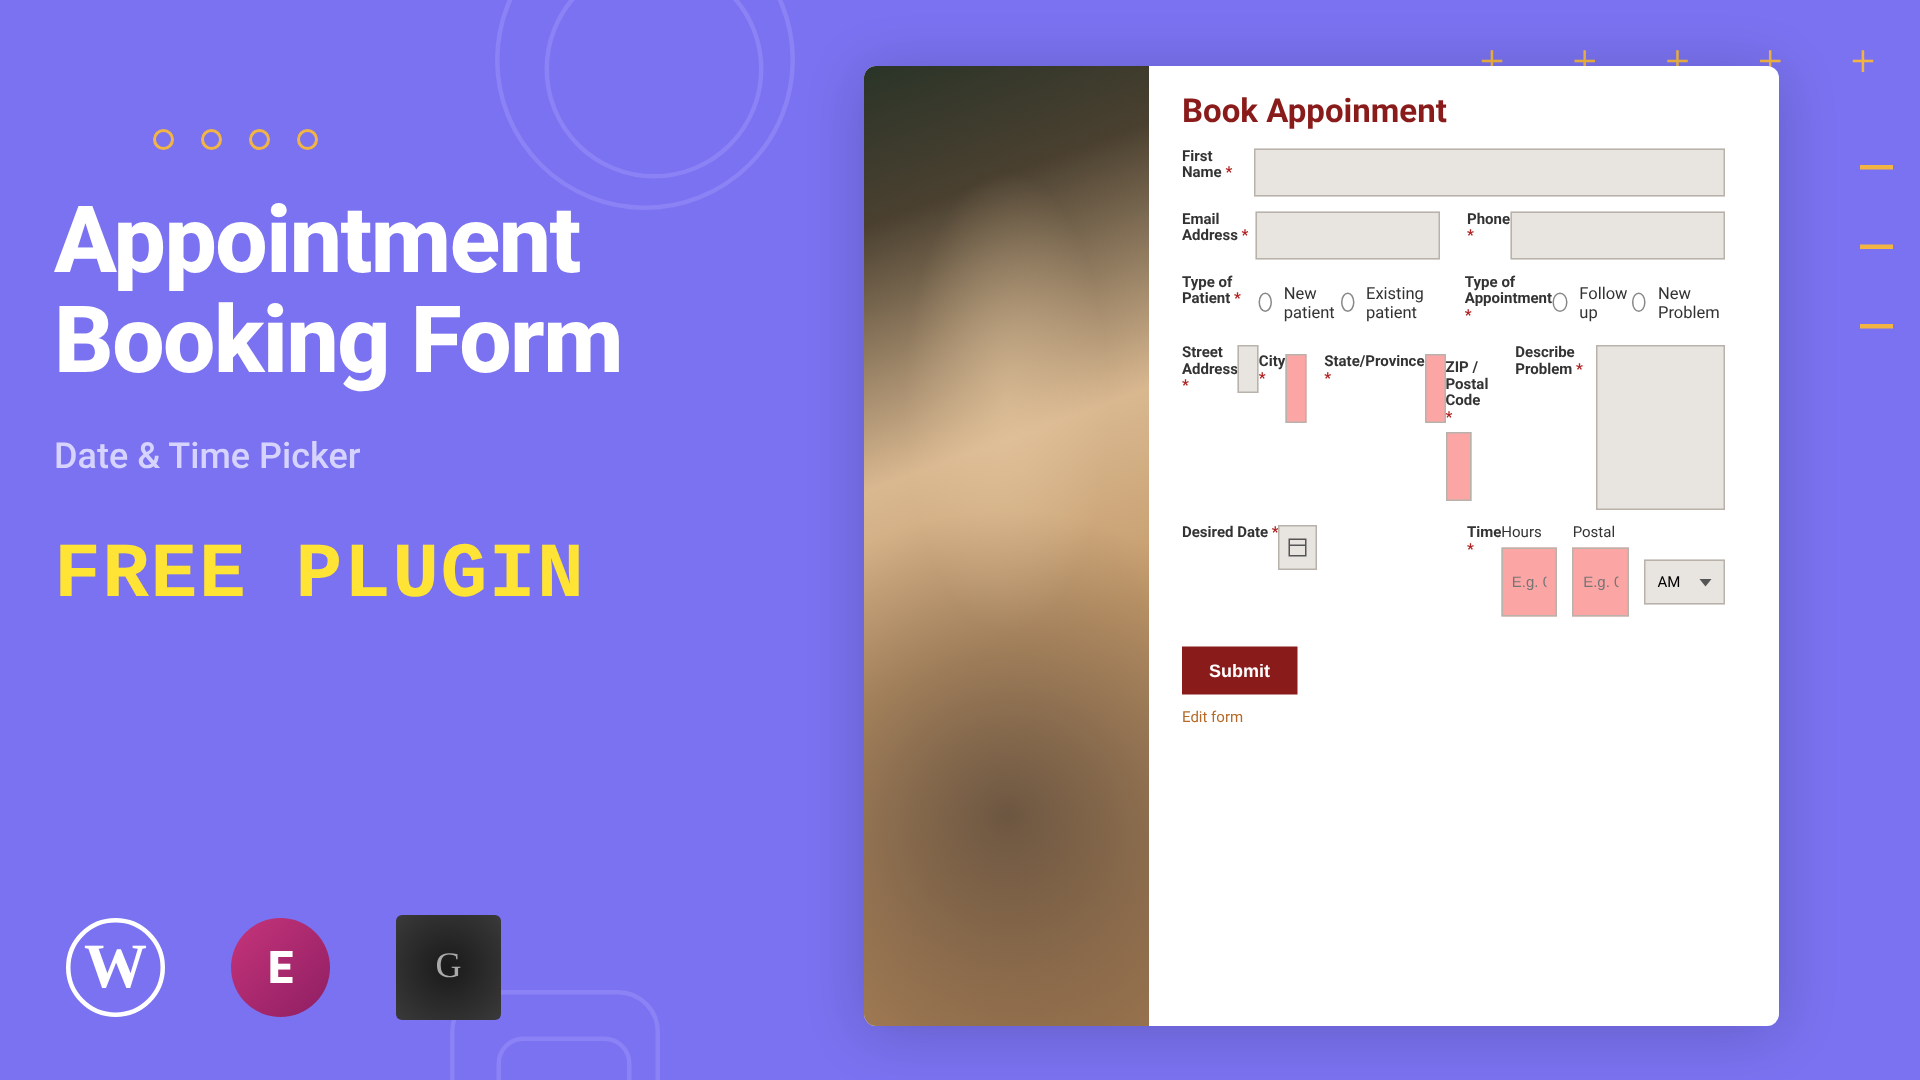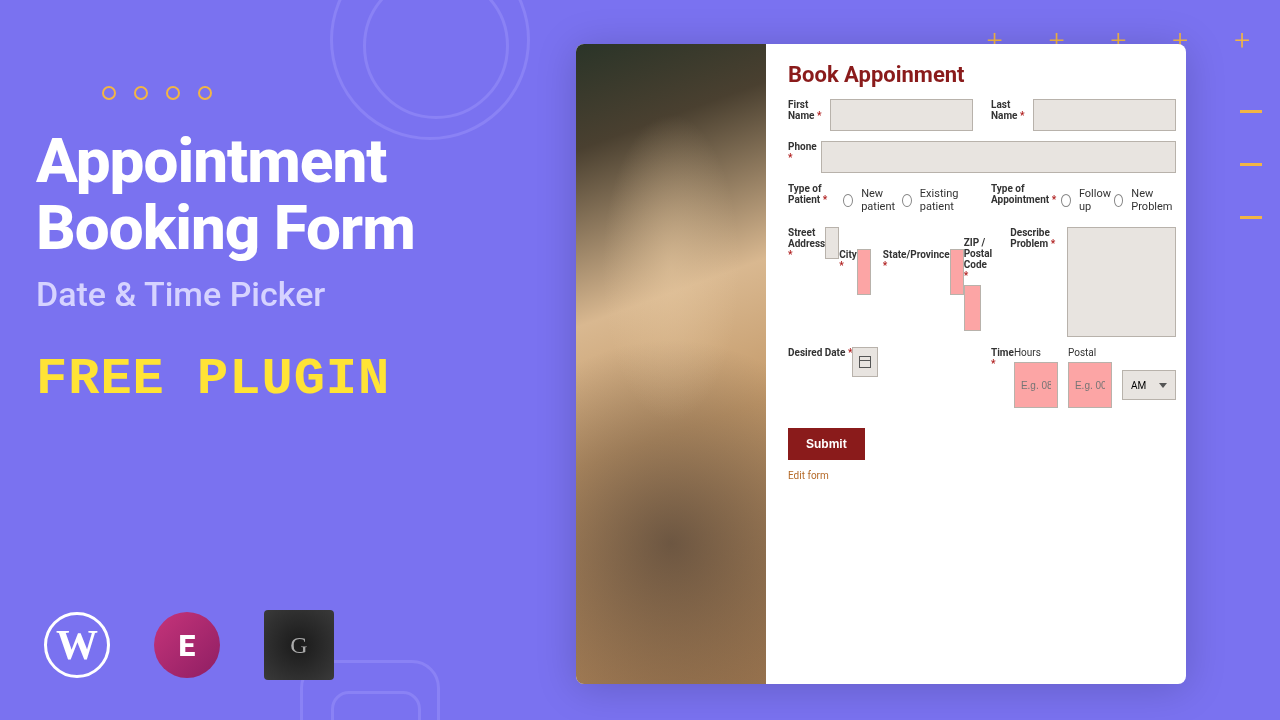--- a/index.html
+++ b/index.html
@@ -18,34 +18,34 @@
 .deco-dash { width:22px; height:3px; background:#f2b544; }
 .dash-col { position:absolute; right:18px; top:110px; display:flex; flex-direction:column; gap:50px; }
 .deco-square-bl { bottom:-80px; left:300px; width:140px; height:140px; border:3px solid #8a82f5; border-radius:28px; }
 .deco-square-bl::after { content:""; position:absolute; top:28px; left:28px; width:84px; height:84px; border:3px solid #8a82f5; border-radius:18px; }
 .deco-oooo { position:absolute; top:86px; left:102px; display:flex; gap:18px; }
 .deco-oooo span { width:14px; height:14px; border:2.5px solid #f2b544; border-radius:50%; }
 
 
 .left { position:absolute; top:128px; left:36px; width:520px; }
 .title { color:#fff; font-weight:800; font-size:62px; line-height:1.08; letter-spacing:-1px; }
-.subtitle { color:#d6d3ff; font-size:34px; font-weight:500; margin-top:12px; }
+.subtitle { color:#d6d3ff; font-size:24px; font-weight:500; margin-top:28px; }
 .freeplugin { color:#ffe335; font-size:52px; font-weight:900; letter-spacing:1px; margin-top:36px;font-family:Liberation Mono, monospace; }
 .logos { position:absolute; left:44px; bottom:40px; display:flex; gap:44px; align-items:center; }
 .logo { width:66px; height:66px; border-radius:50%; display:flex; align-items:center; justify-content:center; }
 .logo-wp { border:3px solid #fff; color:#fff; font-size:42px; font-weight:700; font-family: Georgia, serif; }
 .logo-el { background:linear-gradient(135deg,#c6347a,#8e1e63); color:#fff; font-size:30px; font-weight:900; }
 .logo-g { width:70px; height:70px; background: radial-gradient(circle, #1a1a1a 0%, #3a3a3a 100%); border-radius:4px; position:relative; }
 .logo-g::before { content:"G"; position:absolute; top:50%; left:50%; transform:translate(-50%,-50%); color:#aaa; font-family: Georgia,serif; font-size:24px; }
 
 
 .card { position:absolute; top:44px; left:576px; width:610px; height:640px; background:#fff; border-radius:8px; box-shadow:0 4px 40px rgba(0,0,0,.18); display:flex; overflow:hidden; }
 .photo { width:190px; height:100%; background:linear-gradient(160deg,#2a3428 0%,#4a4030 15%,#d9b890 40%,#c49a6a 60%,#a07850 100%); position:relative; }
 .photo::after { content:""; position:absolute; inset:0; background: radial-gradient(ellipse 60% 40% at 50% 35%, rgba(230,200,160,.5), transparent 60%), radial-gradient(circle at 50% 78%, rgba(60,50,45,.6), transparent 40%); }
-.formpane { flex:1; padding:18px 10px 14px 22px; overflow:hidden; }
+.formpane { flex:1; padding:18px 36px 14px 22px; overflow:hidden; }
 .form-title { color:#8a1b1b; font-size:22px; font-weight:700; margin-bottom:12px; }
 .row { display:flex; gap:18px; margin-bottom:10px; }
 .col { flex:1; display:flex; flex-direction:row; }
 .lbl { font-size:10px; font-weight:700; color:#333; margin-bottom:4px; }
 .req { color:#b02020; }
 .inp { height:32px; background:#e8e4e0; border:1px solid #b8b2ab; width:100%; padding:0 6px; font-size:11px; }
 .ta { height:110px; background:#e8e4e0; border:1px solid #b8b2ab; resize:none; width:100%; }
 .radio-row { display:flex; align-items:center; gap:8px; margin:4px 0; font-size:11px; color:#333; }
 .radio { width:13px; height:13px; border:1.5px solid #888; border-radius:50%; }
 .small-inp { height:46px; background:#fca5a5; border:1px solid #b8b2ab; width:100%; font-size:10px; padding:0 6px; }
@@ -96,27 +96,27 @@
 <div class="card">
   <div class="photo"></div>
   <div class="formpane">
     <div class="form-title">Book Appoinment</div>
 
     <div class="row">
       <div class="col">
         <div class="lbl"><span>First Name</span> <span class="req">*</span></div>
         <input class="inp" style="">
       </div>
-      <div class="col">
-        <div class="lbl"><span>Last Name</span> <span class="req">*</span></div>
-        <input class="inp" style="">
-      </div>
-    </div>
-
-    <div class="row">
+    </div>
+
+    <div class="row">
+      <div class="col">
+        <div class="lbl"><span>Email Address</span> <span class="req">*</span></div>
+        <input class="inp" style="">
+      </div>
       <div class="col">
         <div class="lbl"><span>Phone</span> <span class="req">*</span></div>
         <input class="inp" style="">
       </div>
     </div>
 
     <div class="row">
       <div class="col">
         <div class="lbl"><span>Type of Patient</span> <span class="req">*</span></div>
         <div class="radio-row">
@@ -138,21 +138,21 @@
             <span class="radio"></span>
             <span>New Problem</span>
           </div>
       </div>
     </div>
 
     <div class="row">
       <div class="col">
         <div class="lbl"><span>Street Address</span> <span class="req">*</span></div>
         <input class="inp" style="">
-        <div class="row" style="margin-top:22px; gap:12px;">
+        <div class="row" style="margin-top:6px; gap:12px;">
           <div class="col">
             <div class="lbl"><span>City</span> <span class="req">*</span></div>
             <input class="small-inp" style="">
           </div>
           <div class="col">
             <div class="lbl"><span>State/Province</span> <span class="req">*</span></div>
             <input class="small-inp" style="">
           </div>
         </div>
         <div style="margin-top:10px;">

